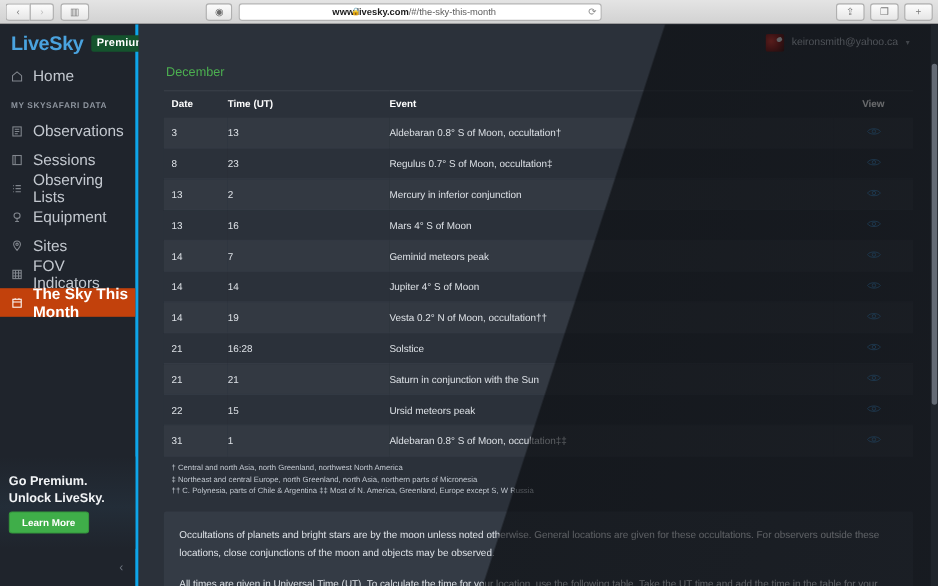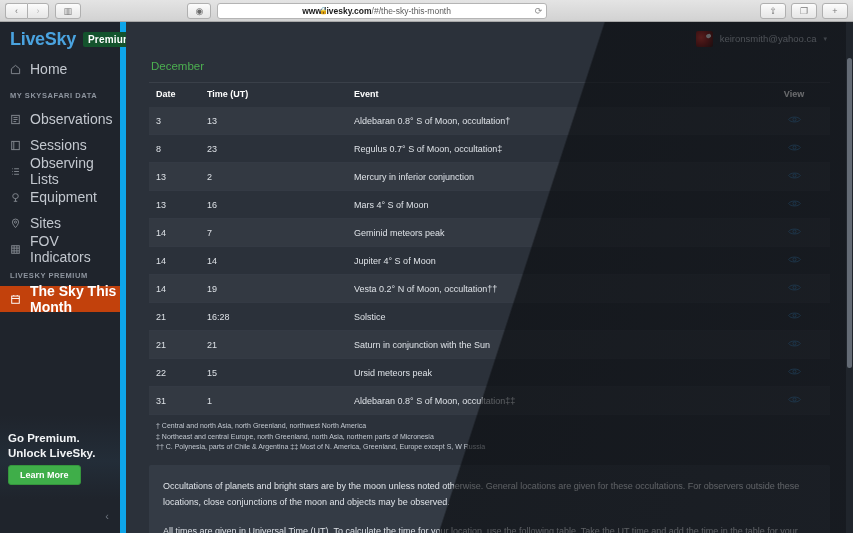--- a/index.html
+++ b/index.html
@@ -69,21 +69,21 @@
     background: #262c35;
     overflow: hidden;
   }
 
   
   .sidebar {
     position: absolute; top: 0; left: 0;
     width: 126px; height: 511px;
     background: #1f242c;
     display: flex; flex-direction: column;
-    border-right: 6px solid #0ea5e9;
+    border-right: 3px solid #0ea5e9;
   }
   .logo-row {
     height: 34px;
     display: flex; align-items: center;
     padding-left: 10px; gap: 7px;
   }
   .logo {
     font-size: 18px; font-weight: bold;
     color: #4aa3df; letter-spacing: -0.3px;
   }
@@ -336,21 +336,20 @@
     <div class="nav-item">
       <span class="nav-icon">
         <svg viewBox="0 0 16 16">
             <rect x="2.5" y="2.5" width="11" height="11"></rect>
             <path d="M2.5 6h11M2.5 10h11M6 2.5v11M10 2.5v11"></path>
           </svg>
       </span>
       <span>FOV Indicators</span>
     </div>
 
-    <div class="nav-section-title">LIVESKY PREMIUM</div>
 
     <div class="nav-item active">
       <span class="nav-icon">
         <svg viewBox="0 0 16 16">
             <rect x="2.5" y="3" width="11" height="10.5"></rect>
             <path d="M2.5 6.5h11M5.5 3V1.5M10.5 3V1.5"></path>
           </svg>
       </span>
       <span>The Sky This Month</span>
     </div>

